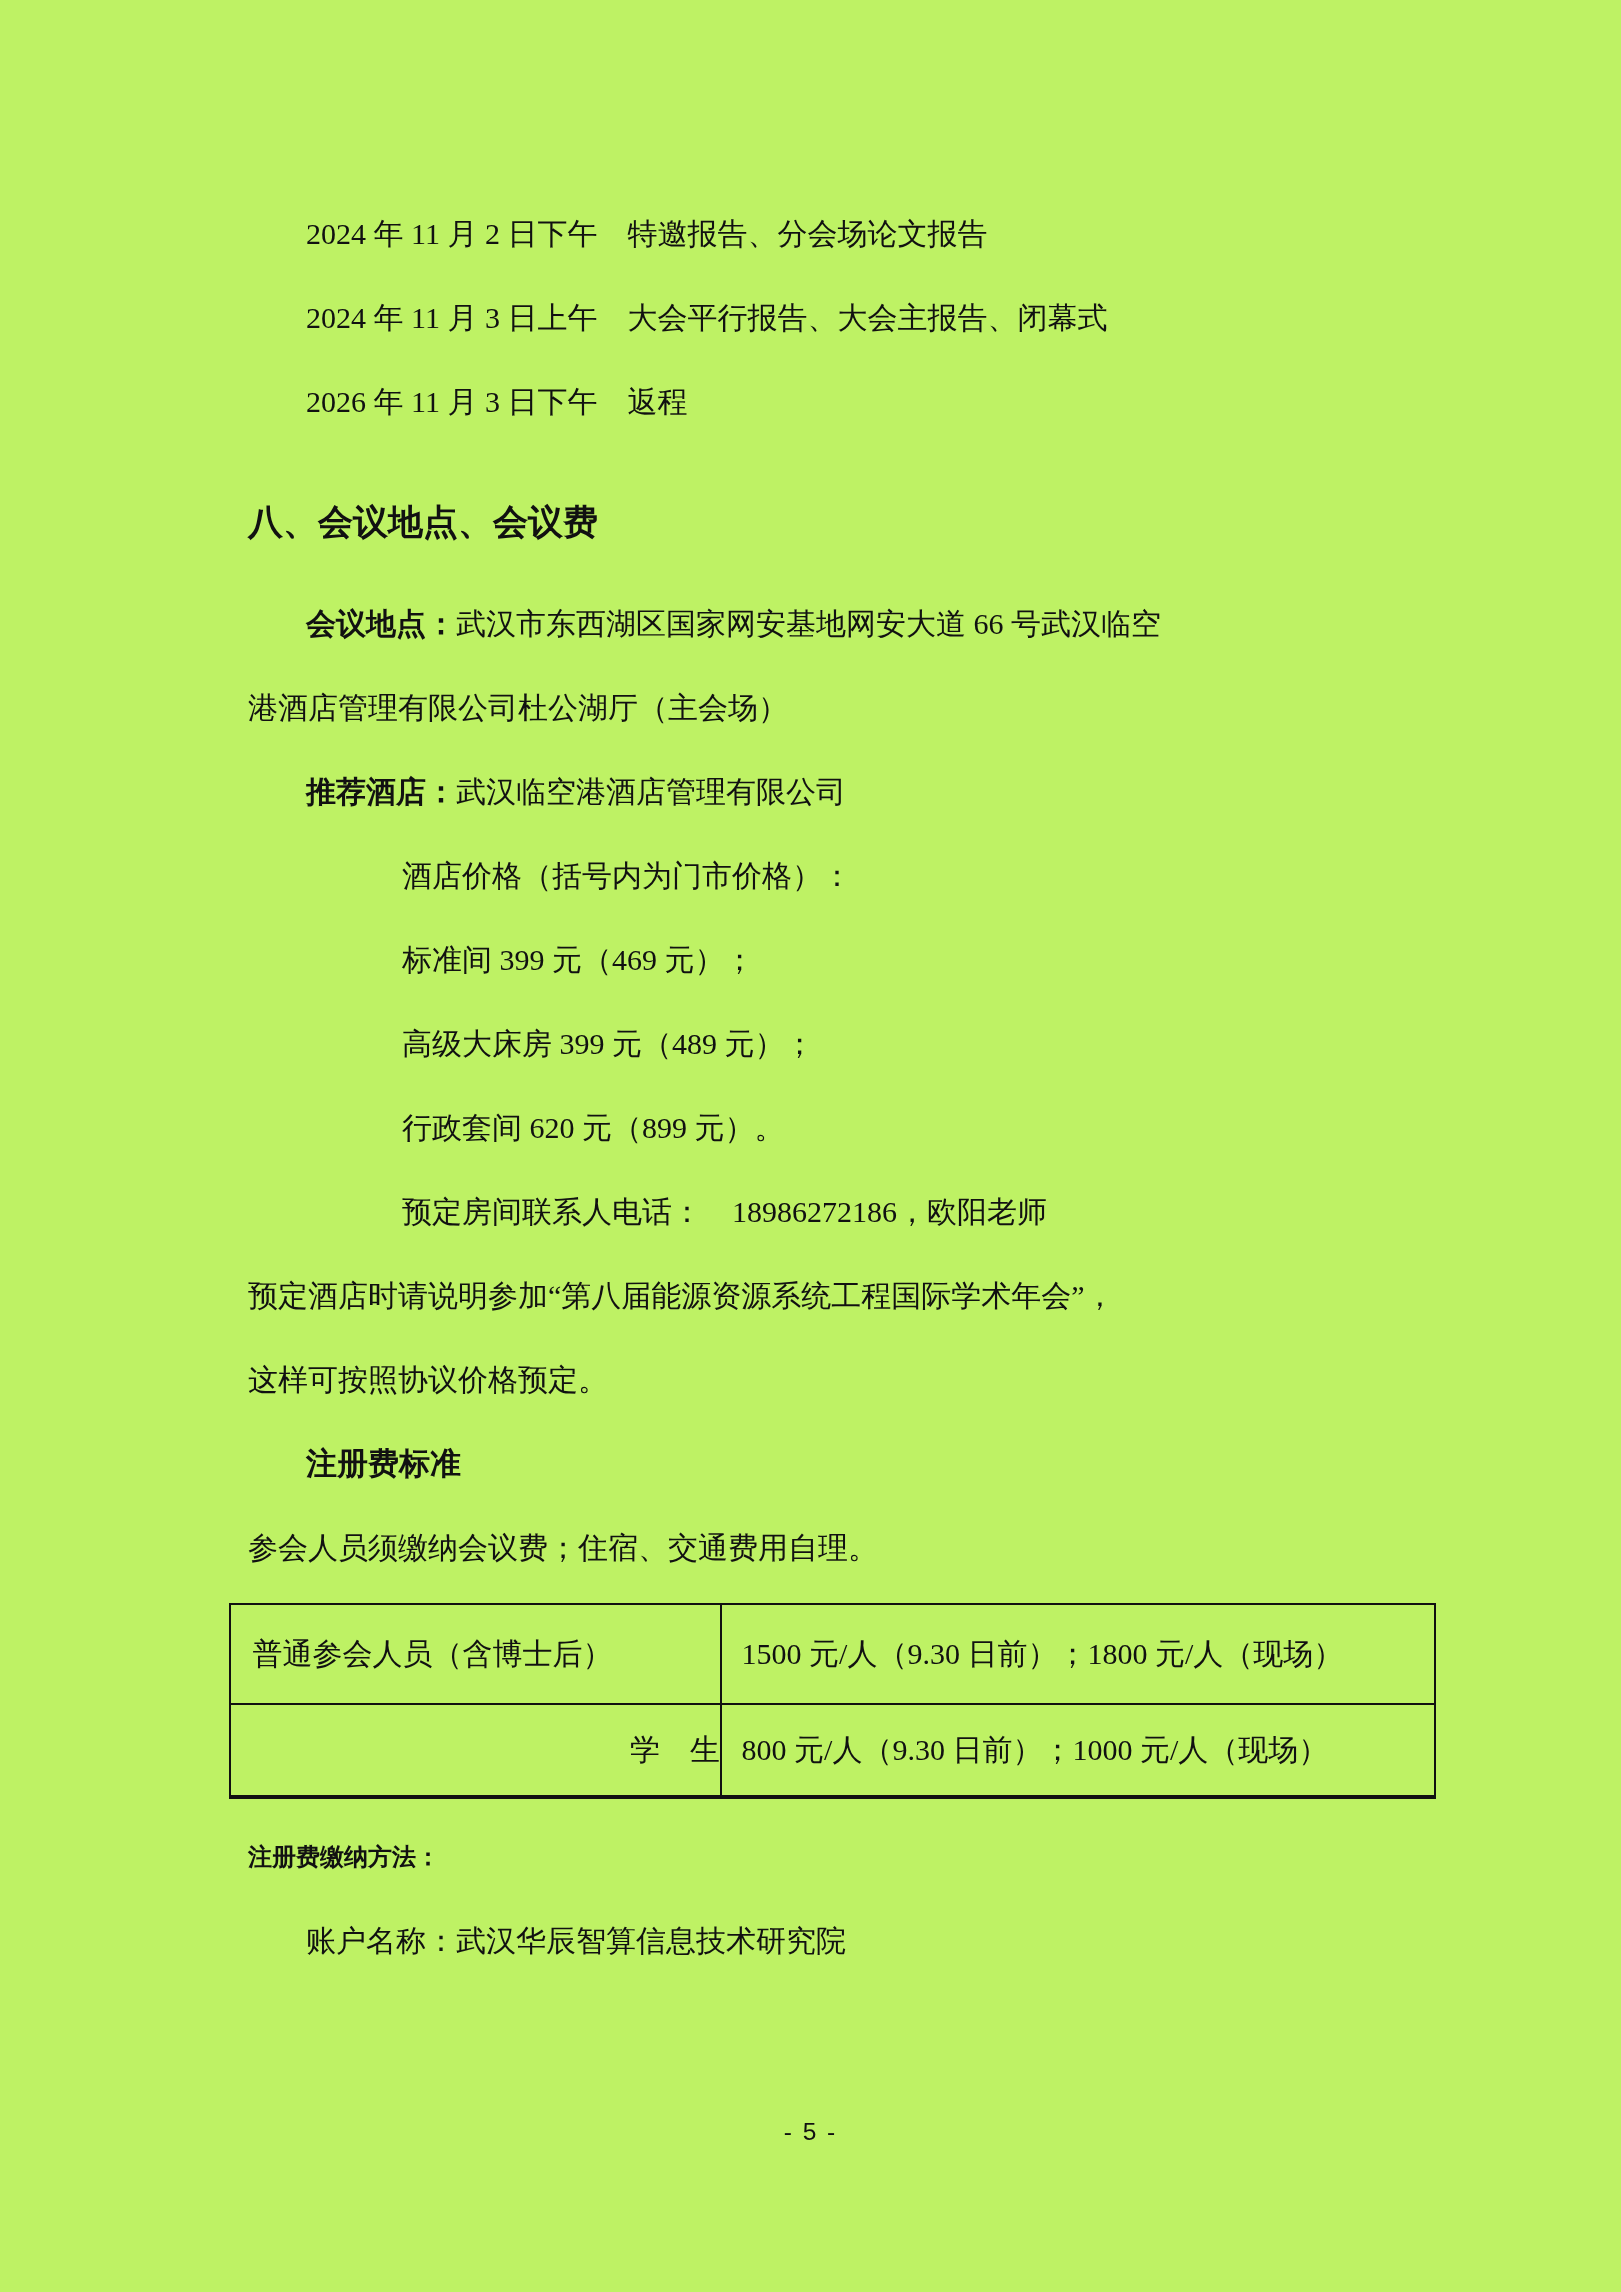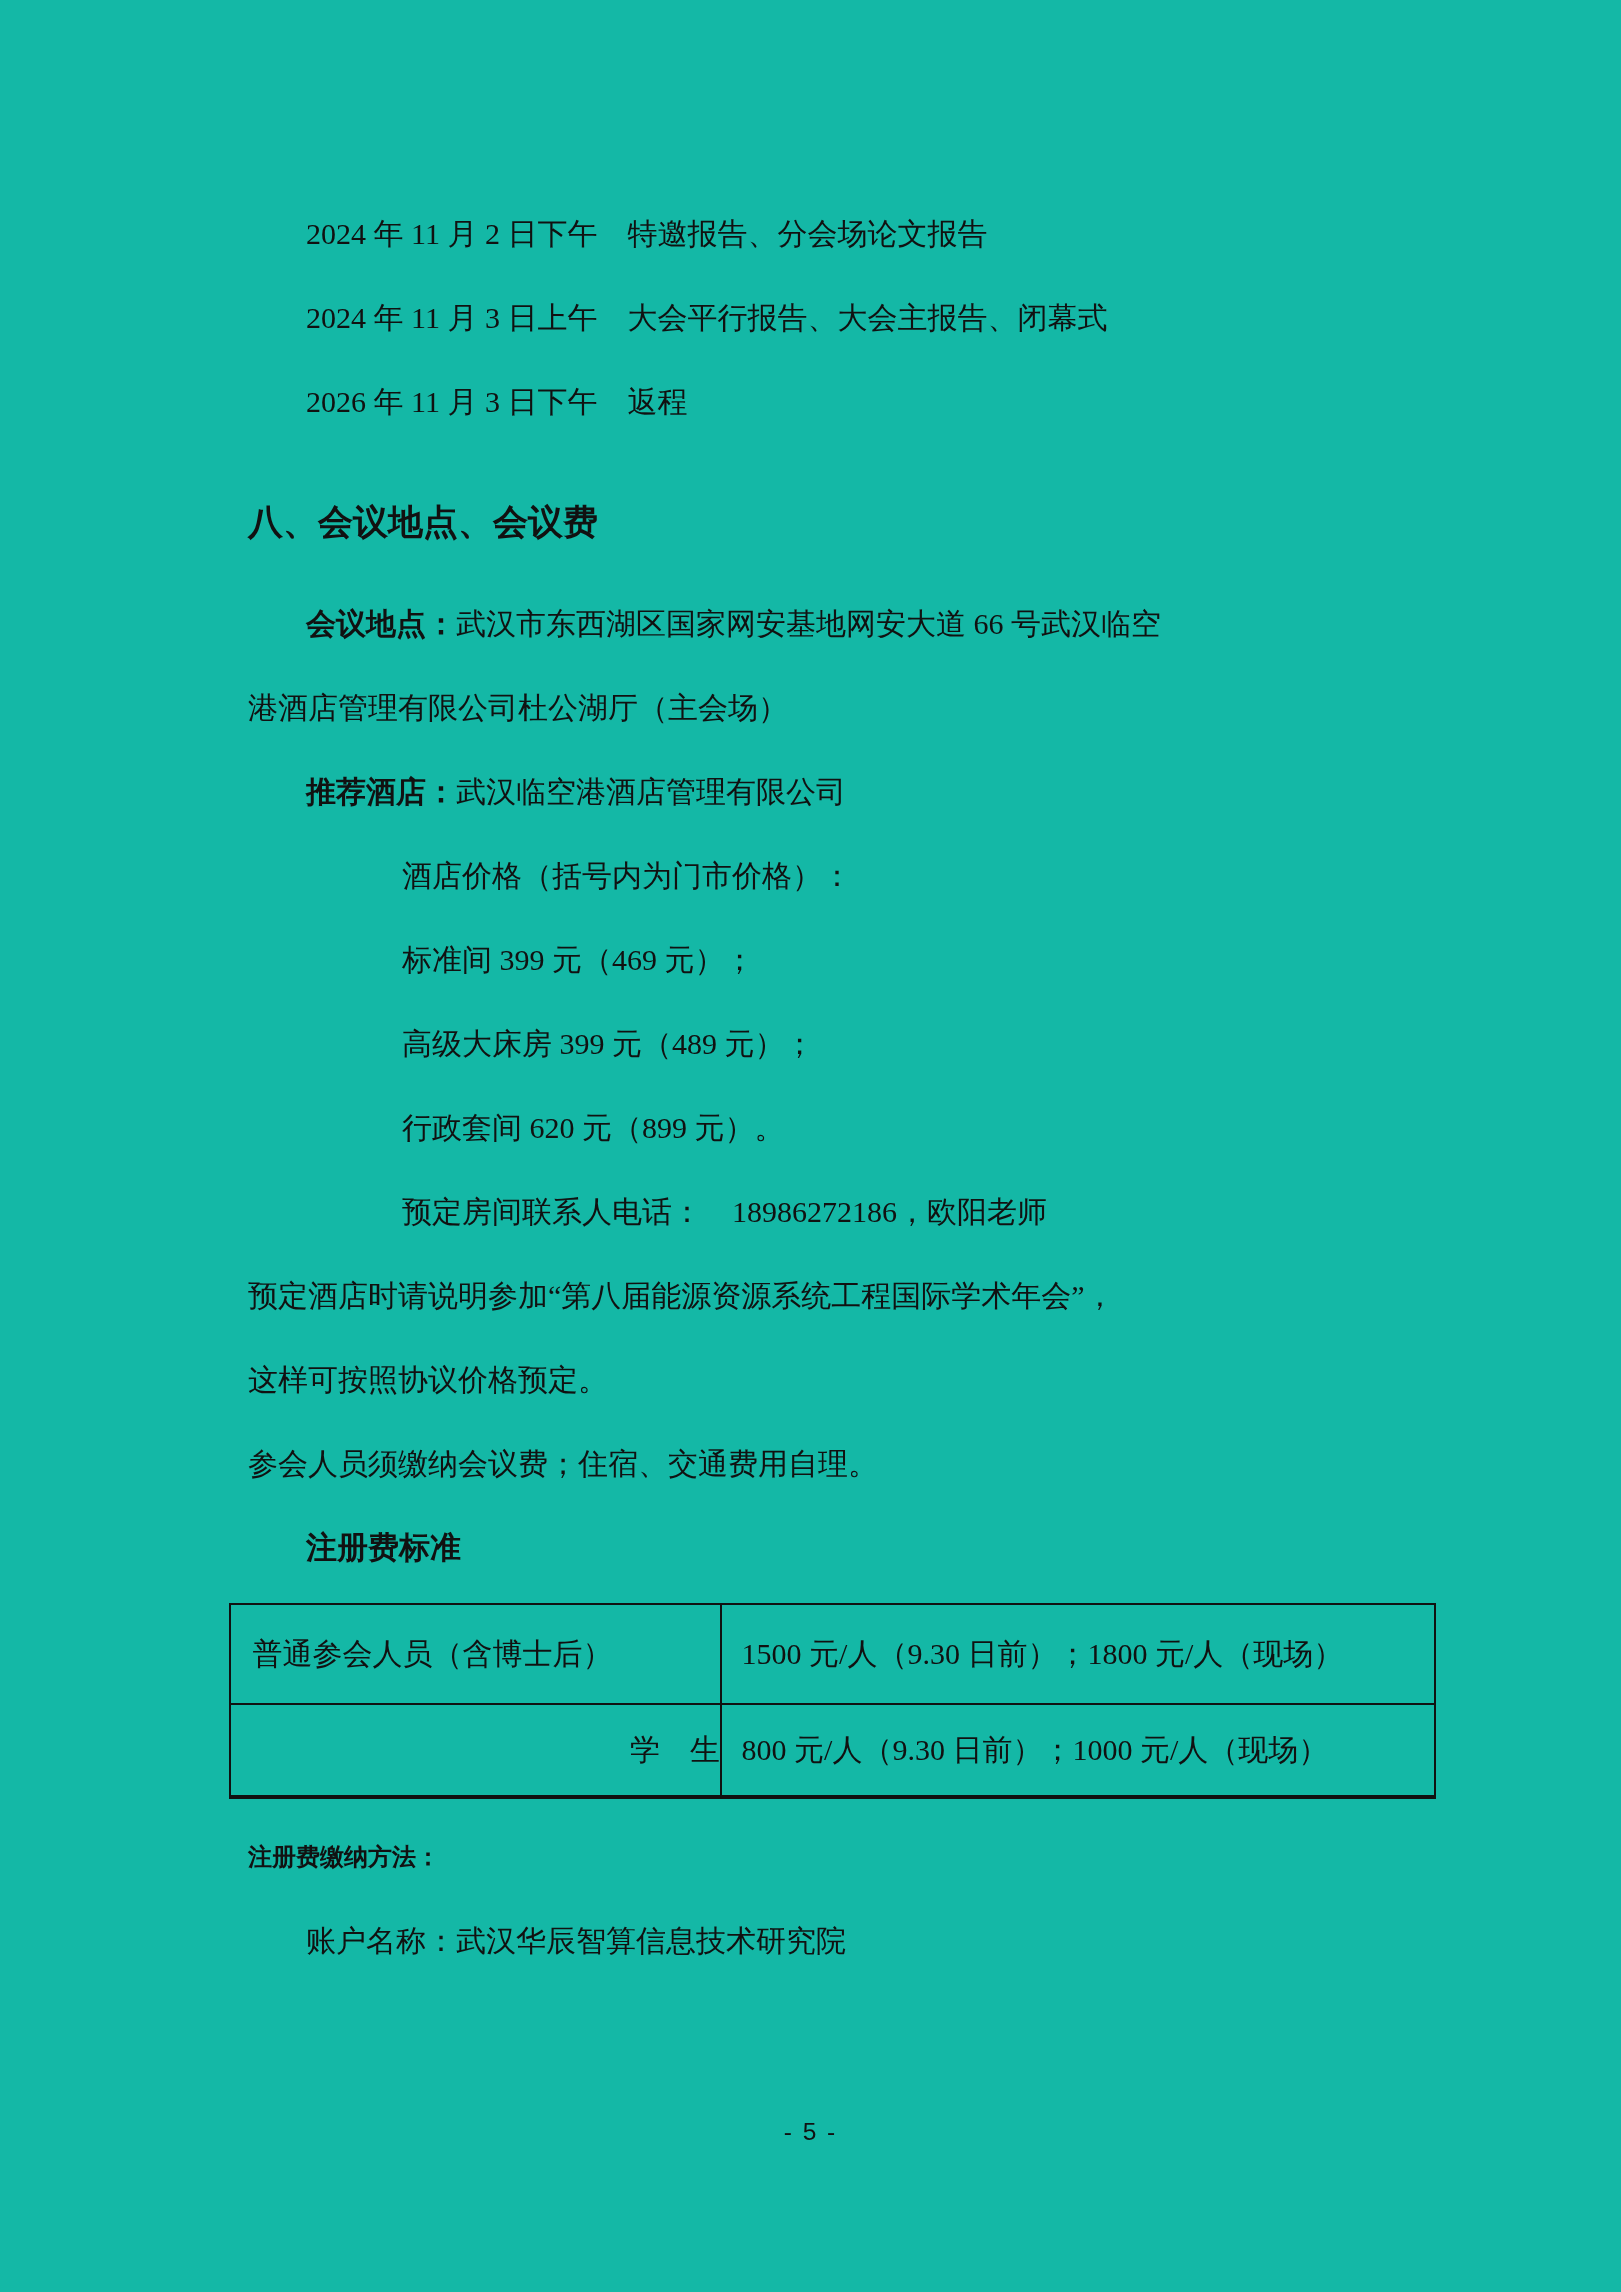--- a/index.html
+++ b/index.html
@@ -1,20 +1,20 @@
 <!DOCTYPE html>
 <html><head>
 <meta charset="utf-8">
 <style>
   html,body { margin:0; padding:0; background:#ffffff; }
   .page {
     position:relative;
     width:1621px;
     height:2293px;
-    background:#14b8a6;
+    background:#bef264;
     color:#111;
     font-family:"Liberation Serif","DejaVu Serif",serif;
     overflow:hidden;
   }
   .content { padding-top:192px; }
   .ln {
     font-size:30px;
     line-height:84px;
     white-space:pre;
   }
@@ -80,23 +80,23 @@
     <div class="ln ind2"><span class="b">推荐酒店：</span><span>武汉临空港酒店管理有限公司</span></div>
 
     <div class="ln ind5">酒店价格（括号内为门市价格）：</div>
     <div class="ln ind5">标准间 399 元（469 元）；</div>
     <div class="ln ind5">高级大床房 399 元（489 元）；</div>
     <div class="ln ind5">行政套间 620 元（899 元）。</div>
     <div class="ln ind5">预定房间联系人电话：　18986272186，欧阳老师</div>
 
     <div class="ln base">预定酒店时请说明参加“第八届能源资源系统工程国际学术年会”，</div>
     <div class="ln base">这样可按照协议价格预定。</div>
+    <div class="ln ind2 b reg-heading">注册费标准</div>
+
     <div class="ln base">参会人员须缴纳会议费；住宿、交通费用自理。</div>
-
-    <div class="ln ind2 b reg-heading">注册费标准</div>
 
     <table class="fee-table">
       <colgroup>
           <col class="c1">
           <col class="c2">
         </colgroup>
       <tbody>
           <tr class="r1">
         <td class="cat">普通参会人员（含博士后）</td>
         <td class="fee">1500 元/人（9.30 日前）；1800 元/人（现场）</td>

